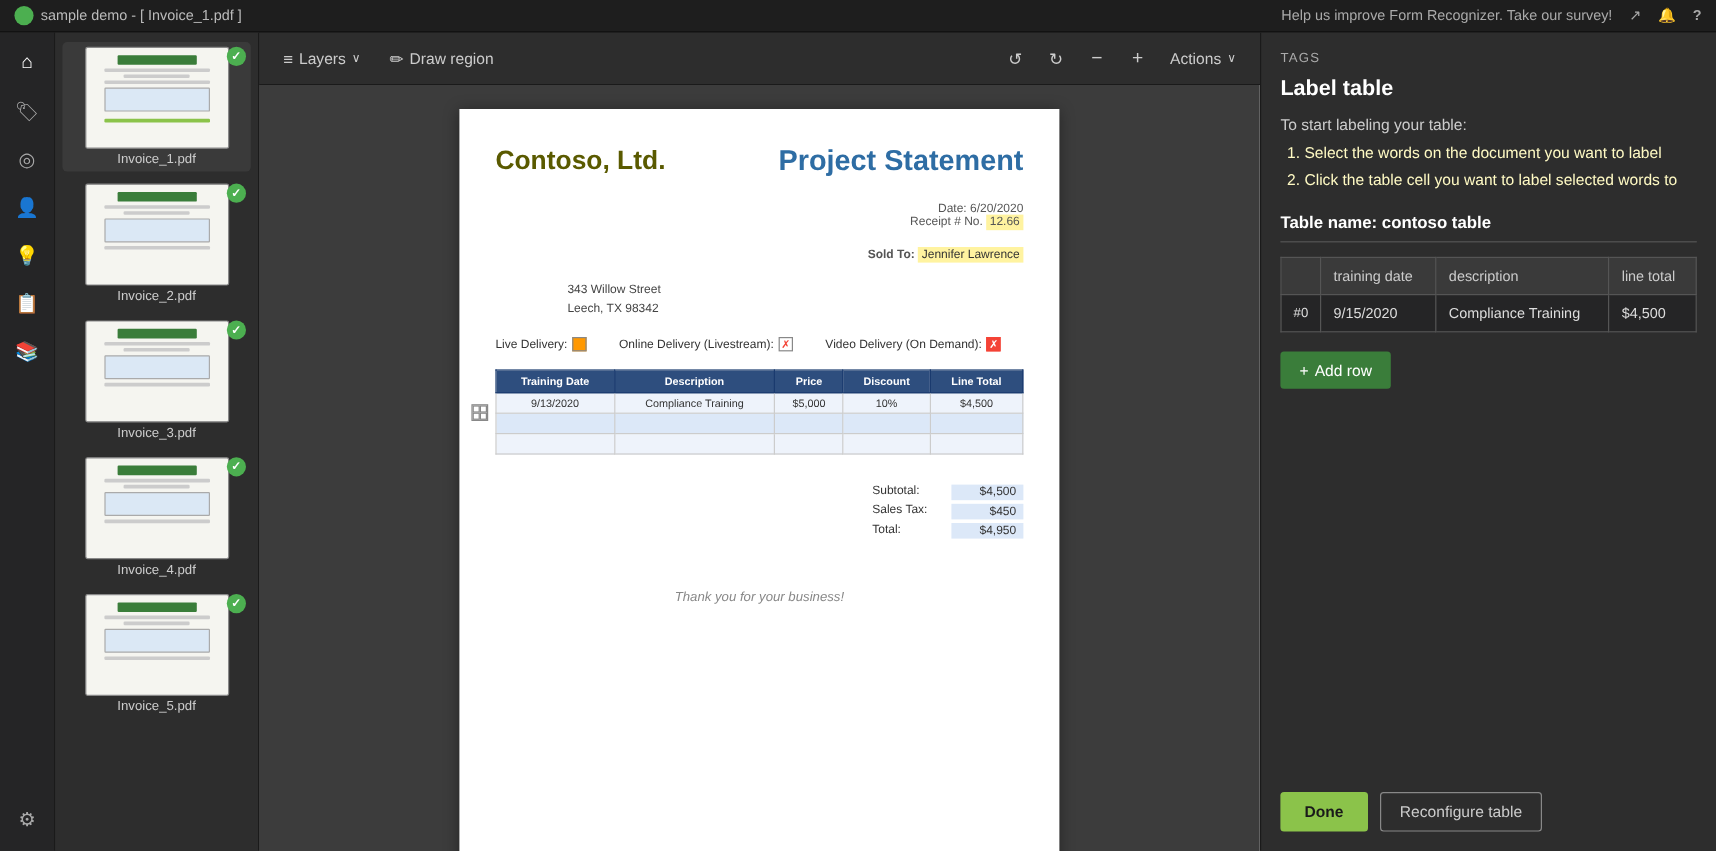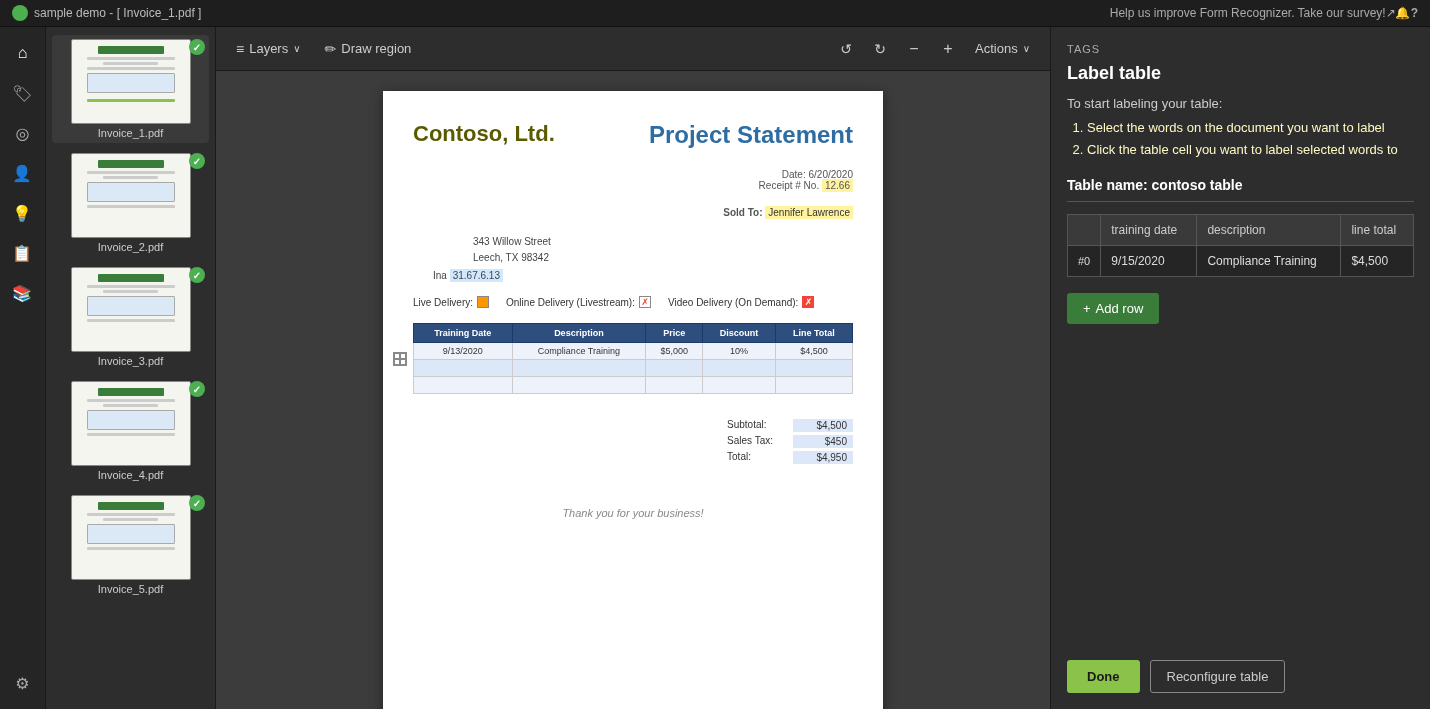--- a/index.html
+++ b/index.html
@@ -11,21 +11,21 @@
       height: 27px;
       display: flex;
       align-items: center;
       justify-content: space-between;
       padding: 0 12px;
       font-size: 12px;
       color: #bbb;
       border-bottom: 1px solid #111;
     }
     .top-bar-left { display: flex; align-items: center; gap: 6px; }
-    .top-bar-right { display: flex; align-items: center; gap: 0; font-size: 12px; color: #aaa; }
+    .top-bar-right { display: flex; align-items: center; gap: 14px; font-size: 12px; color: #aaa; }
     .top-bar-logo { width: 16px; height: 16px; background: #4caf50; border-radius: 50%; }
 
     
     .main-layout {
       display: flex;
       flex: 1;
       overflow: hidden;
     }
 
     
@@ -341,21 +341,21 @@
       font-size: 10px;
       text-align: right;
     }
     .doc-sold-to .label { font-weight: bold; color: #555; }
     .doc-sold-to .value { background: #fff3a0; padding: 1px 3px; display: inline-block; }
     .doc-address { font-size: 10px; color: #444; line-height: 1.6; margin-left: 60px; }
     .doc-ina { font-size: 10px; color: #444; }
     .doc-ina .ina-val { background: #d0e8ff; padding: 1px 3px; }
     .delivery-section {
       display: flex;
-      gap: 17px;
+      gap: 27px;
       margin: 15px 0;
       font-size: 10px;
       align-items: center;
     }
     .delivery-item { display: flex; align-items: center; gap: 4px; }
     .delivery-box {
       width: 12px; height: 12px;
       border: 1px solid #888;
       display: flex; align-items: center; justify-content: center;
       font-size: 9px;
@@ -561,24 +561,20 @@
           <span style="background:#fff3a0;padding:1px 3px;">12.66</span>
         </div>
 
         <div class="doc-sold-to">
           <span class="label">Sold To:</span>
           <span class="value">Jennifer Lawrence</span>
         </div>
         <div class="doc-address">
           <div>343 Willow Street</div>
           <div>Leech, TX  98342</div>
-        </div>
-        <div class="doc-ina" style="margin-top:4px;font-size:10px;margin-left:20px;">
-          <span>Ina</span>
-          <span class="ina-val">31.67.6.13</span>
         </div>
 
         <div class="delivery-section">
           <div class="delivery-item">
             <span>Live Delivery:</span>
             <div class="delivery-box orange"></div>
           </div>
           <div class="delivery-item">
             <span>Online Delivery (Livestream):</span>
             <div class="delivery-box checked">✗</div>

